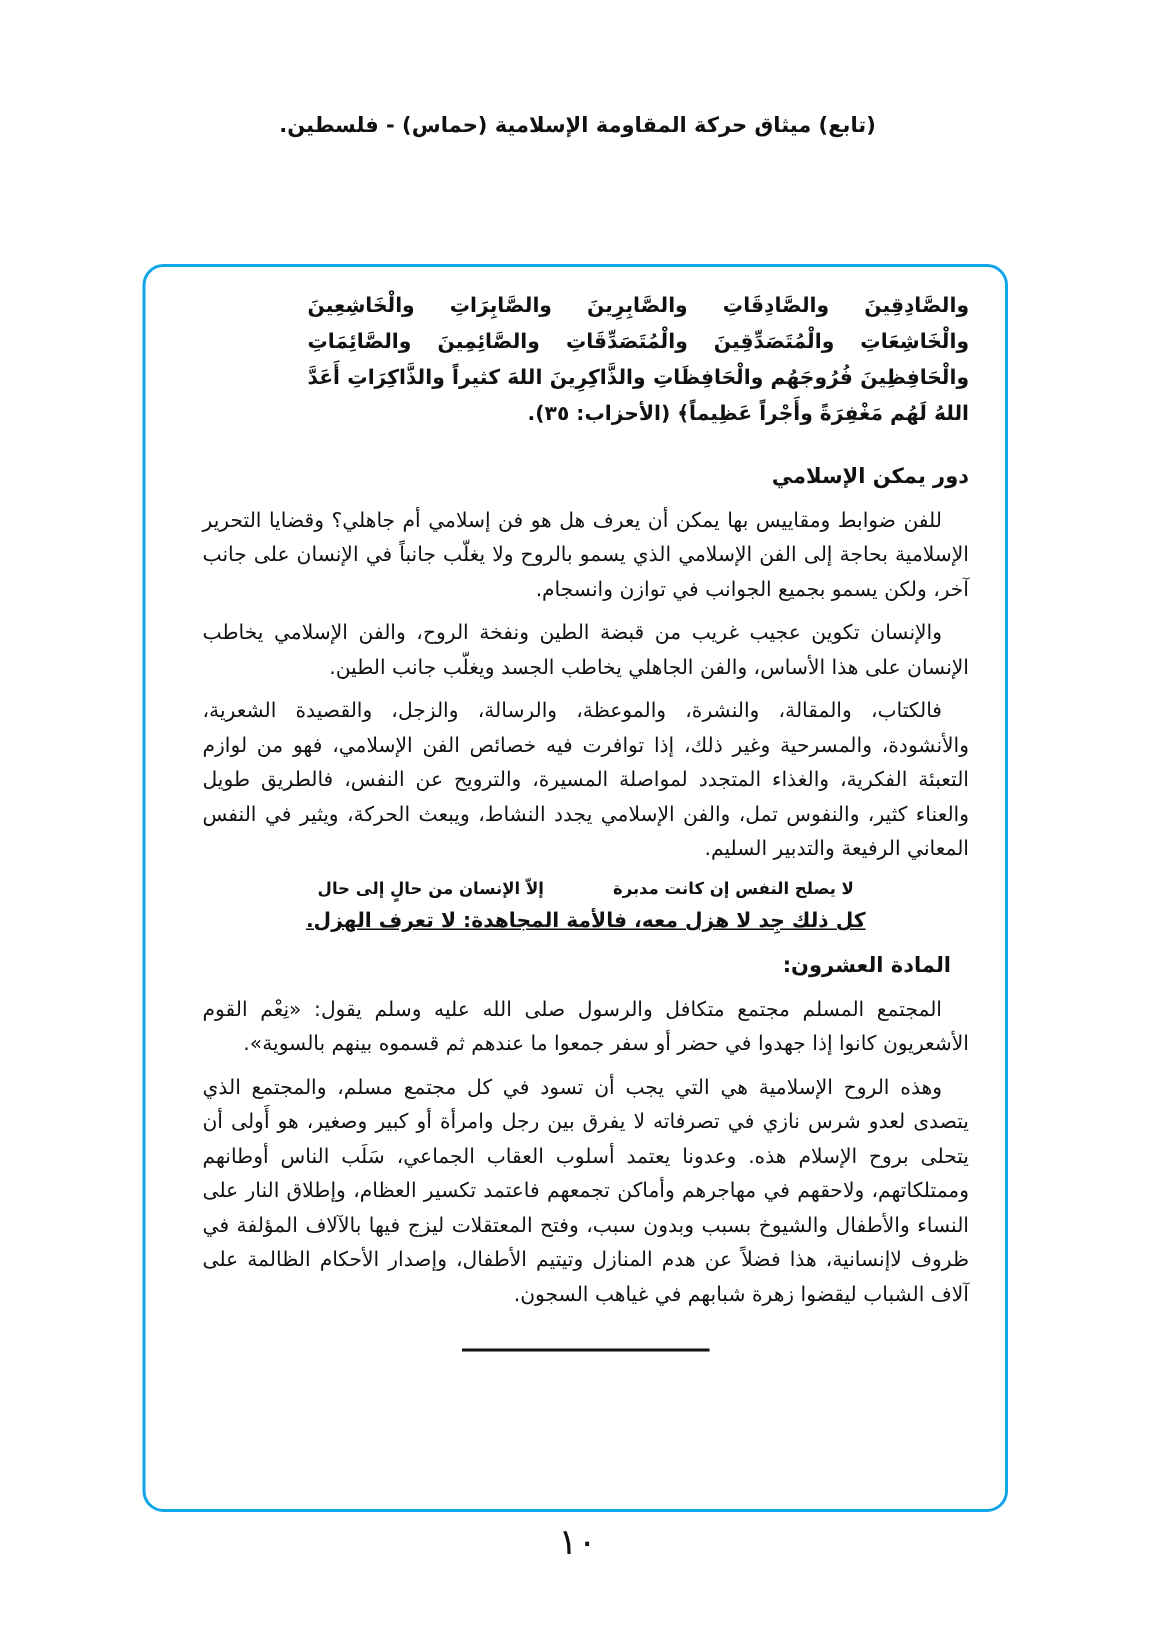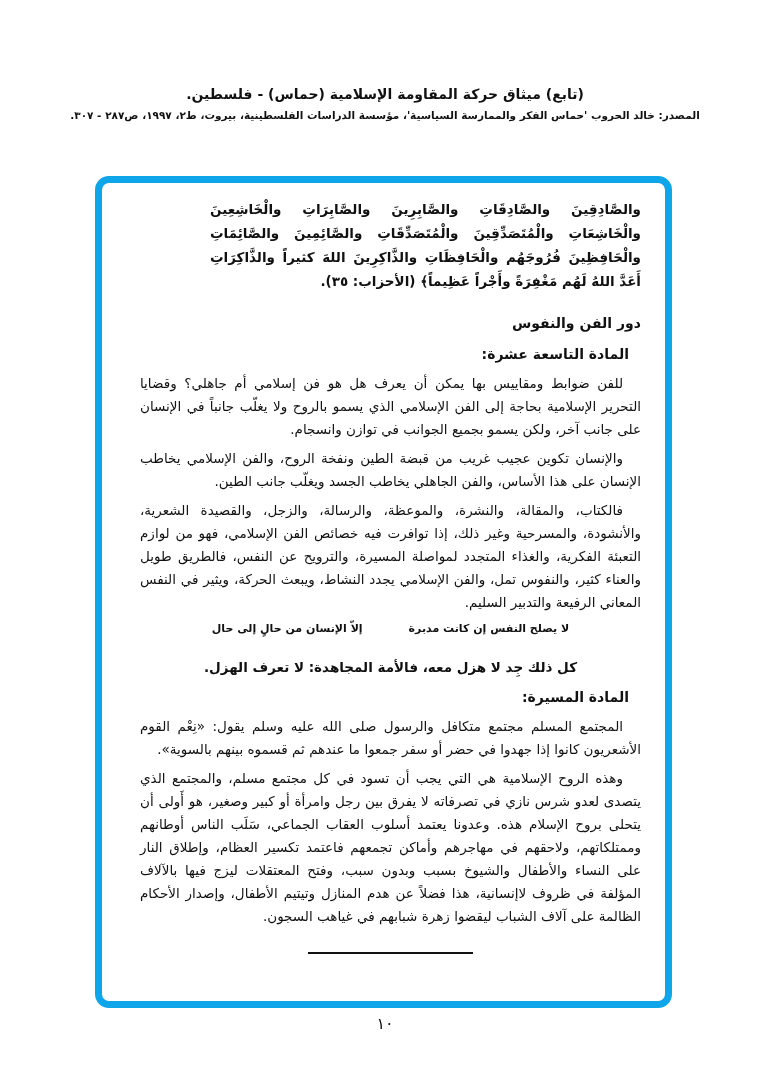--- a/index.html
+++ b/index.html
@@ -10,21 +10,21 @@
   body {
     width: 770px;
     height: 1087px;
     position: relative;
     font-family: "DejaVu Sans", sans-serif;
     color: #111111;
     overflow: hidden;
   }
   .doc-header {
     position: absolute;
-    top: 86px;
+    top: 76px;
     left: 0;
     width: 100%;
     text-align: center;
     direction: rtl;
   }
   .doc-header .title {
     font-size: 14px;
     font-weight: bold;
     letter-spacing: 0;
   }
@@ -33,21 +33,21 @@
     font-weight: bold;
     margin-top: 7px;
   }
   .frame {
     position: absolute;
     left: 95px;
     top: 176px;
     width: 577px;
     height: 832px;
     box-sizing: border-box;
-    border: 7px solid #0ea5e9;
+    border: 2px solid #0ea5e9;
     border-radius: 14px;
     padding: 14px 24px 0 38px;
     direction: rtl;
     overflow: hidden;
   }
   .verse {
     font-size: 13.5px;
     font-weight: bold;
     line-height: 24px;
     text-align: justify;
@@ -85,65 +85,64 @@
     gap: 46px;
     font-size: 11px;
     font-weight: bold;
     margin-top: 8px;
     white-space: nowrap;
   }
   .jadd-line {
     text-align: center;
     font-size: 13.5px;
     font-weight: bold;
-    margin-top: 21px;
+    margin-top: 4px;
     line-height: 22px;
+    text-decoration: underline;
   }
   .divider {
     width: 165px;
     height: 2px;
     background: #111111;
     margin: 24px auto 0 auto;
   }
   .page-number {
     position: absolute;
     top: 1014px;
     left: 0;
     width: 100%;
     text-align: center;
-    font-size: 16px;
+    font-size: 24px;
     color: #111111;
   }
 </style>
 </head>
 <body>
 
 <div class="doc-header">
   <div class="title">(تابع) ميثاق حركة المقاومة الإسلامية (حماس) - فلسطين.</div>
-  <div class="source">المصدر: خالد الحروب 'حماس الفكر والممارسة السياسية'، مؤسسة الدراسات الفلسطينية، بيروت، ط٢، ١٩٩٧، ص٢٨٧ - ٣٠٧.</div>
 </div>
 
 <div class="frame">
 
   <p class="verse">والصَّادِقِينَ والصَّادِقَاتِ والصَّابِرِينَ والصَّابِرَاتِ والْخَاشِعِينَ والْخَاشِعَاتِ والْمُتَصَدِّقِينَ والْمُتَصَدِّقَاتِ والصَّائِمِينَ والصَّائِمَاتِ والْحَافِظِينَ فُرُوجَهُم والْحَافِظَاتِ والذَّاكِرِينَ اللهَ كثيراً والذَّاكِرَاتِ أَعَدَّ اللهُ لَهُم مَغْفِرَةً وأَجْراً عَظِيماً﴾ (الأحزاب: ٣٥).</p>
 
-  <div class="sec-heading">دور الفن والنفوس</div>
-  <div class="article-heading">المادة التاسعة عشرة:</div>
+  <div class="sec-heading">دور يمكن الإسلامي</div>
 
   <p class="body">للفن ضوابط ومقاييس بها يمكن أن يعرف هل هو فن إسلامي أم جاهلي؟ وقضايا التحرير الإسلامية بحاجة إلى الفن الإسلامي الذي يسمو بالروح ولا يغلّب جانباً في الإنسان على جانب آخر، ولكن يسمو بجميع الجوانب في توازن وانسجام.</p>
   <p class="body">والإنسان تكوين عجيب غريب من قبضة الطين ونفخة الروح، والفن الإسلامي يخاطب الإنسان على هذا الأساس، والفن الجاهلي يخاطب الجسد ويغلّب جانب الطين.</p>
   <p class="body">فالكتاب، والمقالة، والنشرة، والموعظة، والرسالة، والزجل، والقصيدة الشعرية، والأنشودة، والمسرحية وغير ذلك، إذا توافرت فيه خصائص الفن الإسلامي، فهو من لوازم التعبئة الفكرية، والغذاء المتجدد لمواصلة المسيرة، والترويح عن النفس، فالطريق طويل والعناء كثير، والنفوس تمل، والفن الإسلامي يجدد النشاط، ويبعث الحركة، ويثير في النفس المعاني الرفيعة والتدبير السليم.</p>
 
   <div class="poem">
     <span>لا يصلح النفس إن كانت مدبرة</span>
     <span>إلاّ الإنسان من حالٍ إلى حال</span>
   </div>
   <div class="jadd-line">كل ذلك جِد لا هزل معه، فالأمة المجاهدة: لا تعرف الهزل.</div>
 
-  <div class="article-heading">المادة المسيرة:</div>
+  <div class="article-heading">المادة العشرون:</div>
 
   <p class="body">المجتمع المسلم مجتمع متكافل والرسول صلى الله عليه وسلم يقول: «نِعْم القوم الأشعريون كانوا إذا جهدوا في حضر أو سفر جمعوا ما عندهم ثم قسموه بينهم بالسوية».</p>
   <p class="body">وهذه الروح الإسلامية هي التي يجب أن تسود في كل مجتمع مسلم، والمجتمع الذي يتصدى لعدو شرس نازي في تصرفاته لا يفرق بين رجل وامرأة أو كبير وصغير، هو أَولى أن يتحلى بروح الإسلام هذه. وعدونا يعتمد أسلوب العقاب الجماعي، سَلَب الناس أوطانهم وممتلكاتهم، ولاحقهم في مهاجرهم وأماكن تجمعهم فاعتمد تكسير العظام، وإطلاق النار على النساء والأطفال والشيوخ بسبب وبدون سبب، وفتح المعتقلات ليزج فيها بالآلاف المؤلفة في ظروف لاإنسانية، هذا فضلاً عن هدم المنازل وتيتيم الأطفال، وإصدار الأحكام الظالمة على آلاف الشباب ليقضوا زهرة شبابهم في غياهب السجون.</p>
 
   <div class="divider"></div>
 </div>
 
 <div class="page-number">١٠</div>
 
 </body></html>

